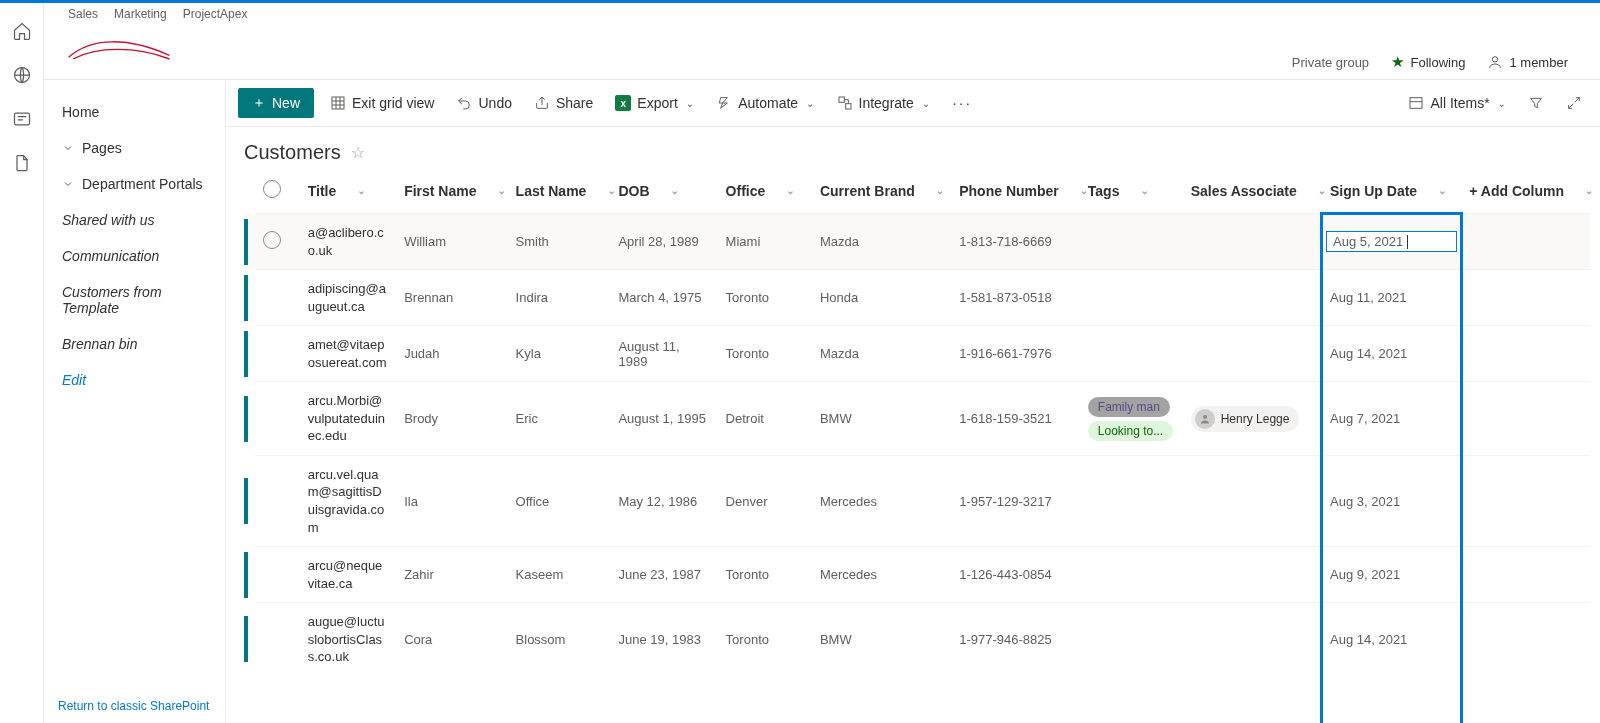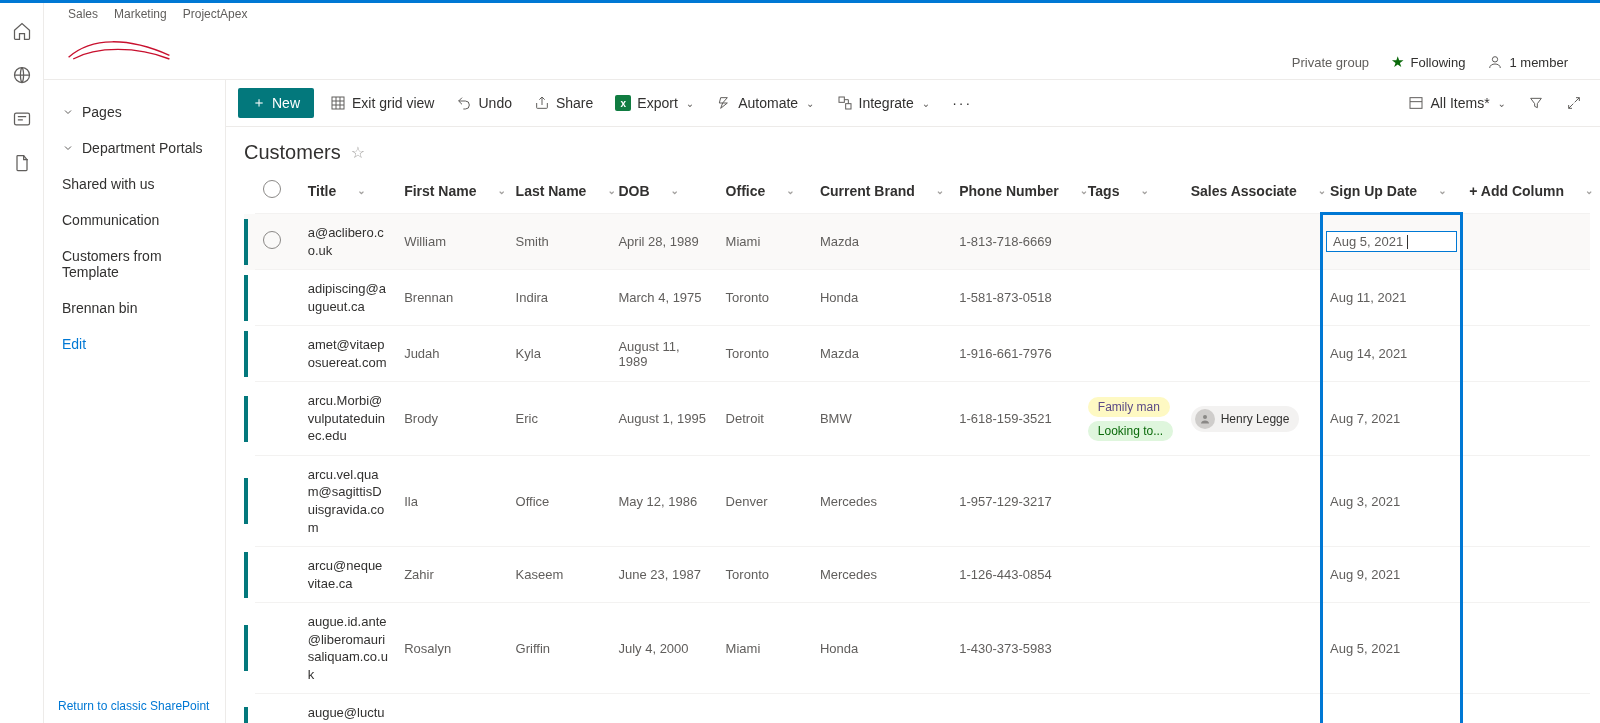--- a/index.html
+++ b/index.html
@@ -14,21 +14,21 @@
 .logo { width: 110px; height: 42px; margin-top: 6px; display:flex; align-items:center; }
 .logo svg { width: 100%; height: 100%; }
 .site-meta { position: absolute; right: 32px; bottom: 8px; display: flex; align-items: center; gap: 22px; font-size: 13px; color: #323130; }
 .site-meta .group { color: #605e5c; }
 .site-meta .follow { display:flex; align-items:center; gap:6px; }
 .site-meta .star { color: #0b6a0b; font-size: 15px; }
 .site-meta .members { display:flex; align-items:center; gap:6px; }
 .content { flex:1; display:flex; min-height:0; }
 .leftnav { width: 182px; border-right: 1px solid #edebe9; padding-top: 14px; font-size: 14px; color: #323130; display:flex; flex-direction:column; }
 .leftnav .item { padding: 10px 16px 10px 18px; cursor:pointer; display:flex; align-items:center; gap:8px; }
-.leftnav .sub { padding-left: 18px; font-size:14px; }
+.leftnav .sub { padding-left: 18px; font-size:14px;font-style:italic; }
 .leftnav .edit { color:#0078d4; }
 .leftnav .chev { width:12px; color:#605e5c; }
 .leftnav .spacer { flex:1; }
 .leftnav .footer { font-size: 12px; color:#0078d4; padding: 10px 14px; }
 .list-area { flex:1; display:flex; flex-direction:column; min-width:0; }
 .cmdbar { display:flex; align-items:center; padding: 8px 12px; border-bottom:1px solid #edebe9; gap: 10px; font-size: 14px; color:#323130; }
 .btn-new { background:#03787c; color:#fff; border:none; padding:6px 14px; display:flex; align-items:center; gap:6px; font-size:14px; border-radius:2px; cursor:pointer; }
 .cmd { display:flex; align-items:center; gap:6px; cursor:pointer; padding: 4px 6px; color:#323130; }
 .cmd svg, .cmd .ic { width:16px; height:16px; color:#605e5c; }
 .cmd .caret { font-size:10px; color:#605e5c; margin-left:2px; }
@@ -42,21 +42,21 @@
 .grid th .hd { display:inline-flex; align-items:center; gap:21px; cursor:pointer; }
 .grid th .caret { font-size:10px; color:#a19f9d; }
 .grid td { padding: 10px 8px; color: #605e5c; vertical-align: middle; border-top: 1px solid #f3f2f1; }
 .grid tr.row td:first-child { padding-left:0; padding-right:0; }
 .sel-col { width:34px; }
 .bar-col { width:10px; padding:0!important; border-top:none!important; }
 .bar { width:4px; background:#03787c; height:46px; }
 .circle { width:18px; height:18px; border:1px solid #8a8886; border-radius:50%; display:inline-block; }
 td.title-cell { color:#323130; word-break: break-all; line-height:1.35; }
 .tag { display:inline-block; font-size:12px; padding:3px 10px; border-radius:12px; margin:2px 0; white-space:nowrap; }
-.tag.purple { background:#fef9c3; color:#5b4a87; }
+.tag.purple { background:#a3a3a3; color:#5b4a87; }
 .tag.green { background:#dff6dd; color:#0b6a0b; }
 .assoc { display:inline-flex; align-items:center; gap:6px; background:#f3f2f1; border-radius:14px; padding:3px 10px 3px 4px; font-size:12px; color:#323130; }
 .assoc .av { width:20px; height:20px; border-radius:50%; background:#cfcdcb; display:inline-flex; align-items:center; justify-content:center; }
 .assoc .av svg { width:12px; height:12px; color:#8a8886;}
 .col-highlight { position:absolute; border:3px solid #0078d4; pointer-events:none; }
 .cell-edit { border:1px solid #0078d4; background:#fff; padding: 2px 6px; font-size:13px; color:#605e5c; display:flex; align-items:center; }
 .cursor-caret { width:1px; height:14px; background:#323130; margin-left:4px; }
 tr.hover td { background:#faf9f8; }
 .add-col { color:#323130; }
 </style>
@@ -107,20 +107,23 @@
               <path d="M4 21c0-4 4-6 8-6s8 2 8 6"></path>
             </svg>
           <span>1 member</span>
         </span>
       </div>
     </div>
 
     <div class="content">
       <div class="leftnav">
         <div class="item">
+            <span>Home</span>
+          </div>
+        <div class="item">
           <svg class="chev" viewBox="0 0 24 24" fill="none" stroke="currentColor" stroke-width="2">
               <path d="M6 9l6 6 6-6"></path>
             </svg>
           <span>Pages</span>
         </div>
         <div class="item">
           <svg class="chev" viewBox="0 0 24 24" fill="none" stroke="currentColor" stroke-width="2">
               <path d="M6 9l6 6 6-6"></path>
             </svg>
           <span>Department Portals</span>
@@ -400,37 +403,20 @@
                   <td></td>
                   <td></td>
                   <td>Aug 9, 2021</td>
                   <td></td>
                 </tr>
                 <tr class="row">
                   <td class="bar-col">
                     <div class="bar"></div>
                   </td>
                   <td class="sel-col"></td>
-                  <td class="title-cell">augue.id.ante@liberomaurisaliquam.co.uk</td>
-                  <td>Rosalyn</td>
-                  <td>Griffin</td>
-                  <td>July 4, 2000</td>
-                  <td>Miami</td>
-                  <td>Honda</td>
-                  <td>1-430-373-5983</td>
-                  <td></td>
-                  <td></td>
-                  <td>Aug 5, 2021</td>
-                  <td></td>
-                </tr>
-                <tr class="row">
-                  <td class="bar-col">
-                    <div class="bar"></div>
-                  </td>
-                  <td class="sel-col"></td>
                   <td class="title-cell">augue@luctuslobortisClass.co.uk</td>
                   <td>Cora</td>
                   <td>Blossom</td>
                   <td>June 19, 1983</td>
                   <td>Toronto</td>
                   <td>BMW</td>
                   <td>1-977-946-8825</td>
                   <td></td>
                   <td></td>
                   <td>Aug 14, 2021</td>

